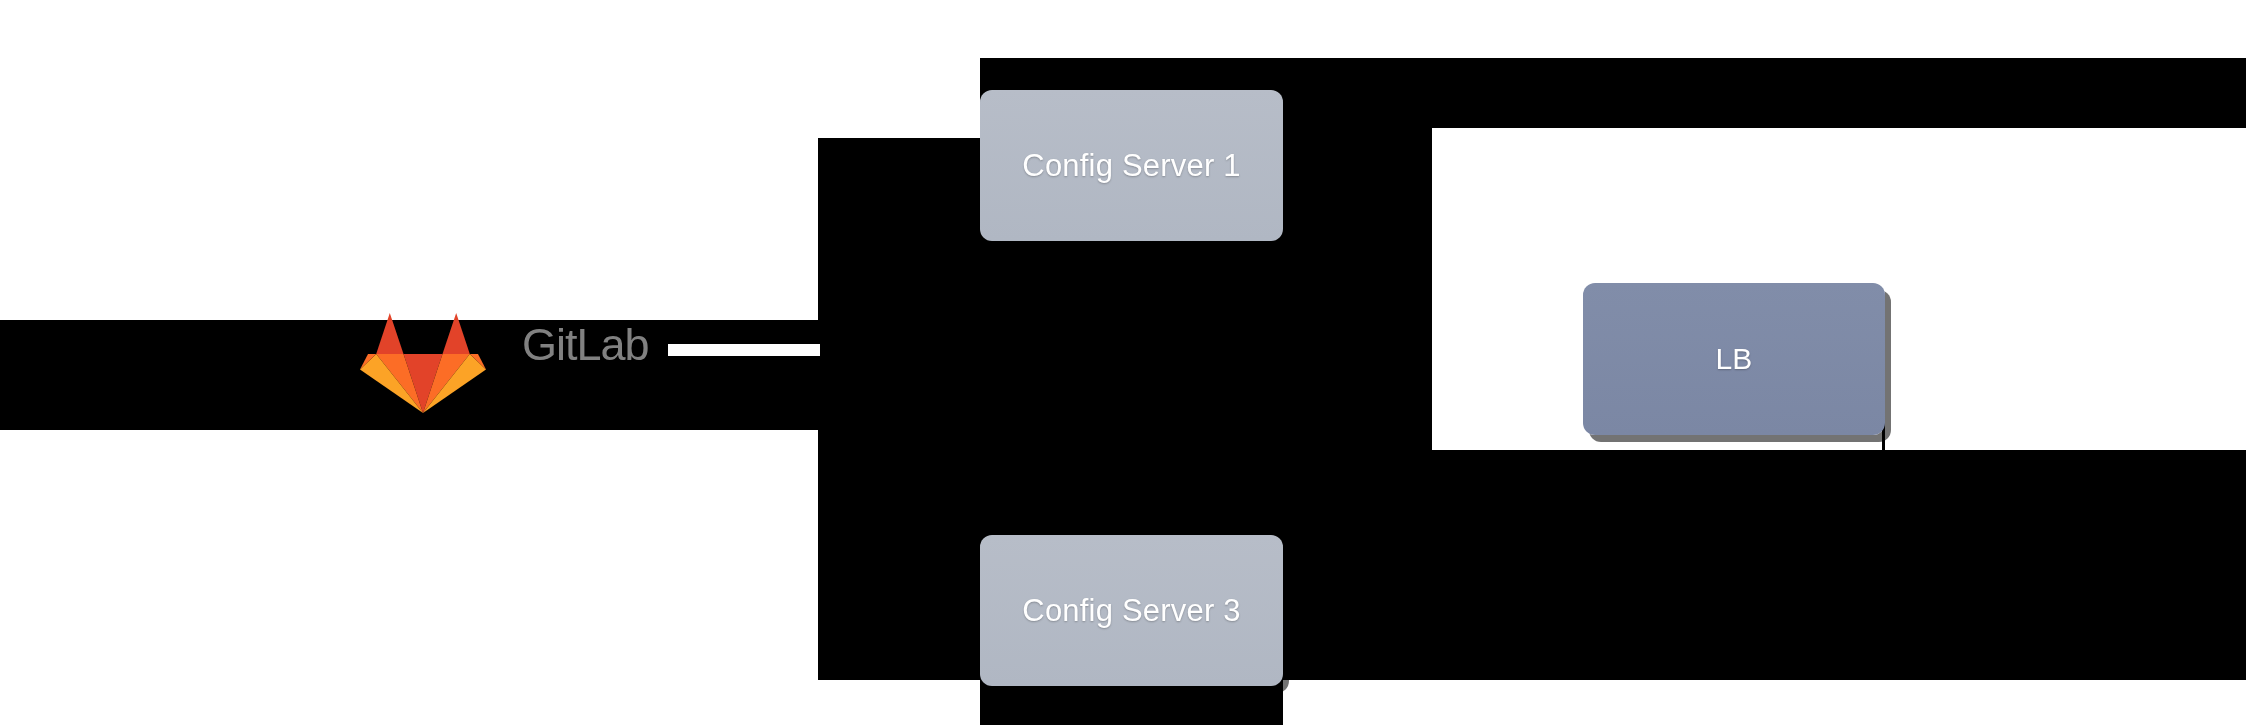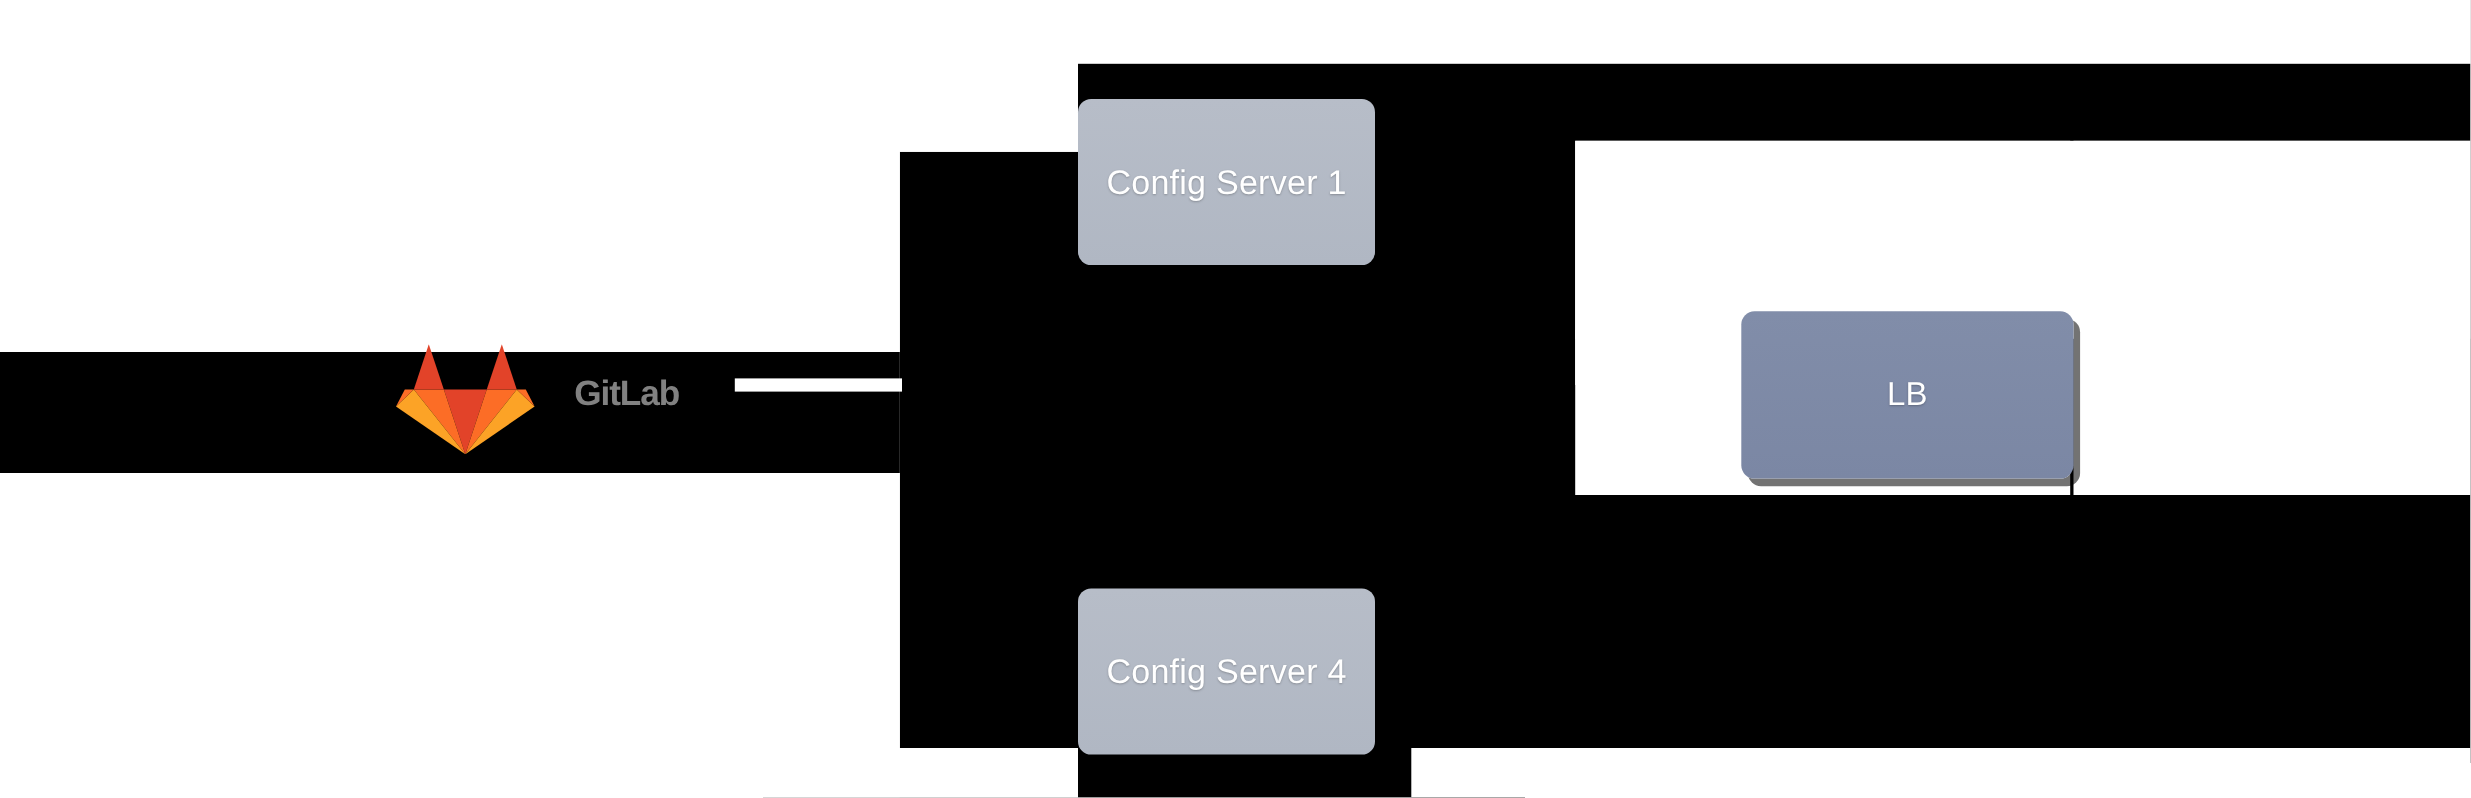--- a/index.html
+++ b/index.html
@@ -35,21 +35,21 @@
   }
   .node-label {
     font-size: 31px;
     font-weight: 400;
     letter-spacing: 0.2px;
     line-height: 1;
     white-space: nowrap;
     text-shadow: 0 1px 2px rgba(0,0,0,0.25);
   }
   .node.config {
-    width: 270px;
+    width: 303px;
     height: 151px;
     background: linear-gradient(180deg,#b7bdc8 0%, #b0b7c3 100%);
   }
   .node.lb {
     width: 302px;
     height: 152px;
     background: linear-gradient(180deg,#818da9 0%, #7b87a4 100%);
   }
   .node.lb .node-label { font-size: 30px; text-align: right; }
 
@@ -57,26 +57,26 @@
   #gitlab-logo {
     position: absolute;
     left: 358px;
     top: 313px;
     width: 130px;
     height: 100px;
   }
   #gitlab-wordmark {
     position: absolute;
     left: 522px;
-    top: 328px;
+    top: 316px;
     width: 160px;
     height: 58px;
     color: #8d8d8d;
-    font-size: 32px;
-    font-weight: 700;
+    font-size: 45px;
+    font-weight: 400;
     letter-spacing: -1px;
     line-height: 58px;
     white-space: nowrap;
     filter: blur(0.7px);
     opacity: 0.92;
   }
 
   
   .wire {
     position: absolute;
@@ -124,20 +124,20 @@
     </svg>
   </div>
   <div id="gitlab-wordmark">GitLab</div>
 
   <div class="node config" style="left:980px; top:90px;">
     <span class="node-label">Config Server 1</span>
   </div>
 
 
   <div class="node config" style="left:980px; top:535px;">
-    <span class="node-label">Config Server 4</span>
+    <span class="node-label">Config Server 3</span>
   </div>
 
   <div class="node lb" style="left:1583px; top:283px;">
     <span class="node-label">LB</span>
   </div>
 
 </div>
 
 </body></html>

